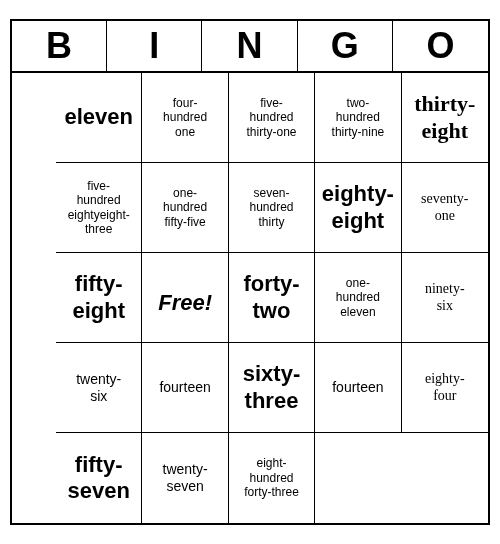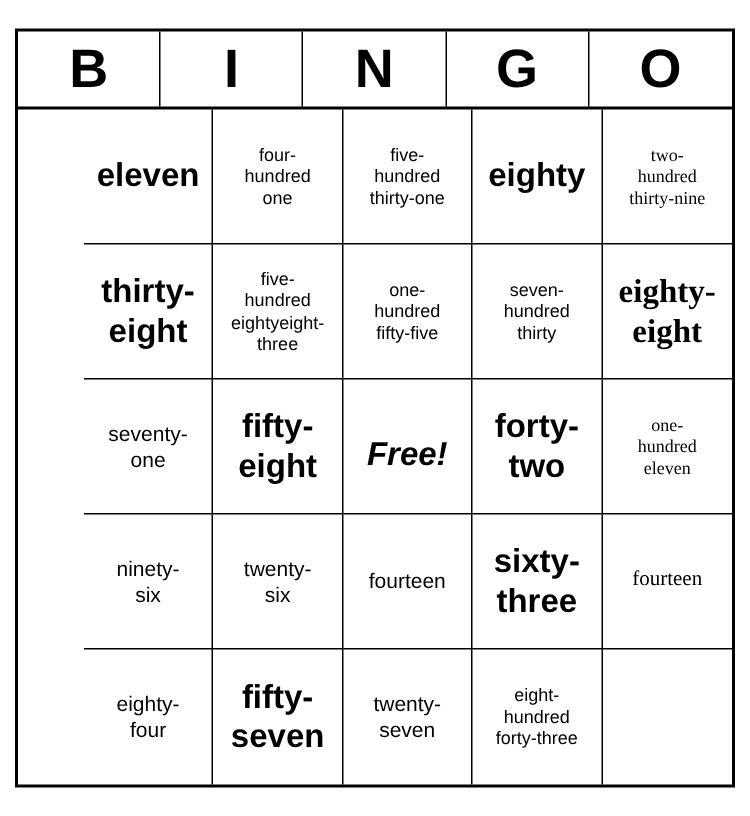--- a/index.html
+++ b/index.html
@@ -96,23 +96,20 @@
   <div class="bingo-cell">
         <span class="large">eleven</span>
       </div>
       <div class="bingo-cell">
         <span class="small">four-<br>hundred<br>one</span>
       </div>
       <div class="bingo-cell">
         <span class="small">five-<br>hundred<br>thirty-one</span>
       </div>
       <div class="bingo-cell">
-        <span class="large">eighty</span>
-      </div>
-      <div class="bingo-cell">
         <span class="small">two-<br>hundred<br>thirty-nine</span>
       </div>
       <div class="bingo-cell">
         <span class="large">thirty-<br>eight</span>
       </div>
       <div class="bingo-cell">
         <span class="small">five-<br>hundred<br>eightyeight-<br>three</span>
       </div>
       <div class="bingo-cell">
         <span class="small">one-<br>hundred<br>fifty-five</span>

